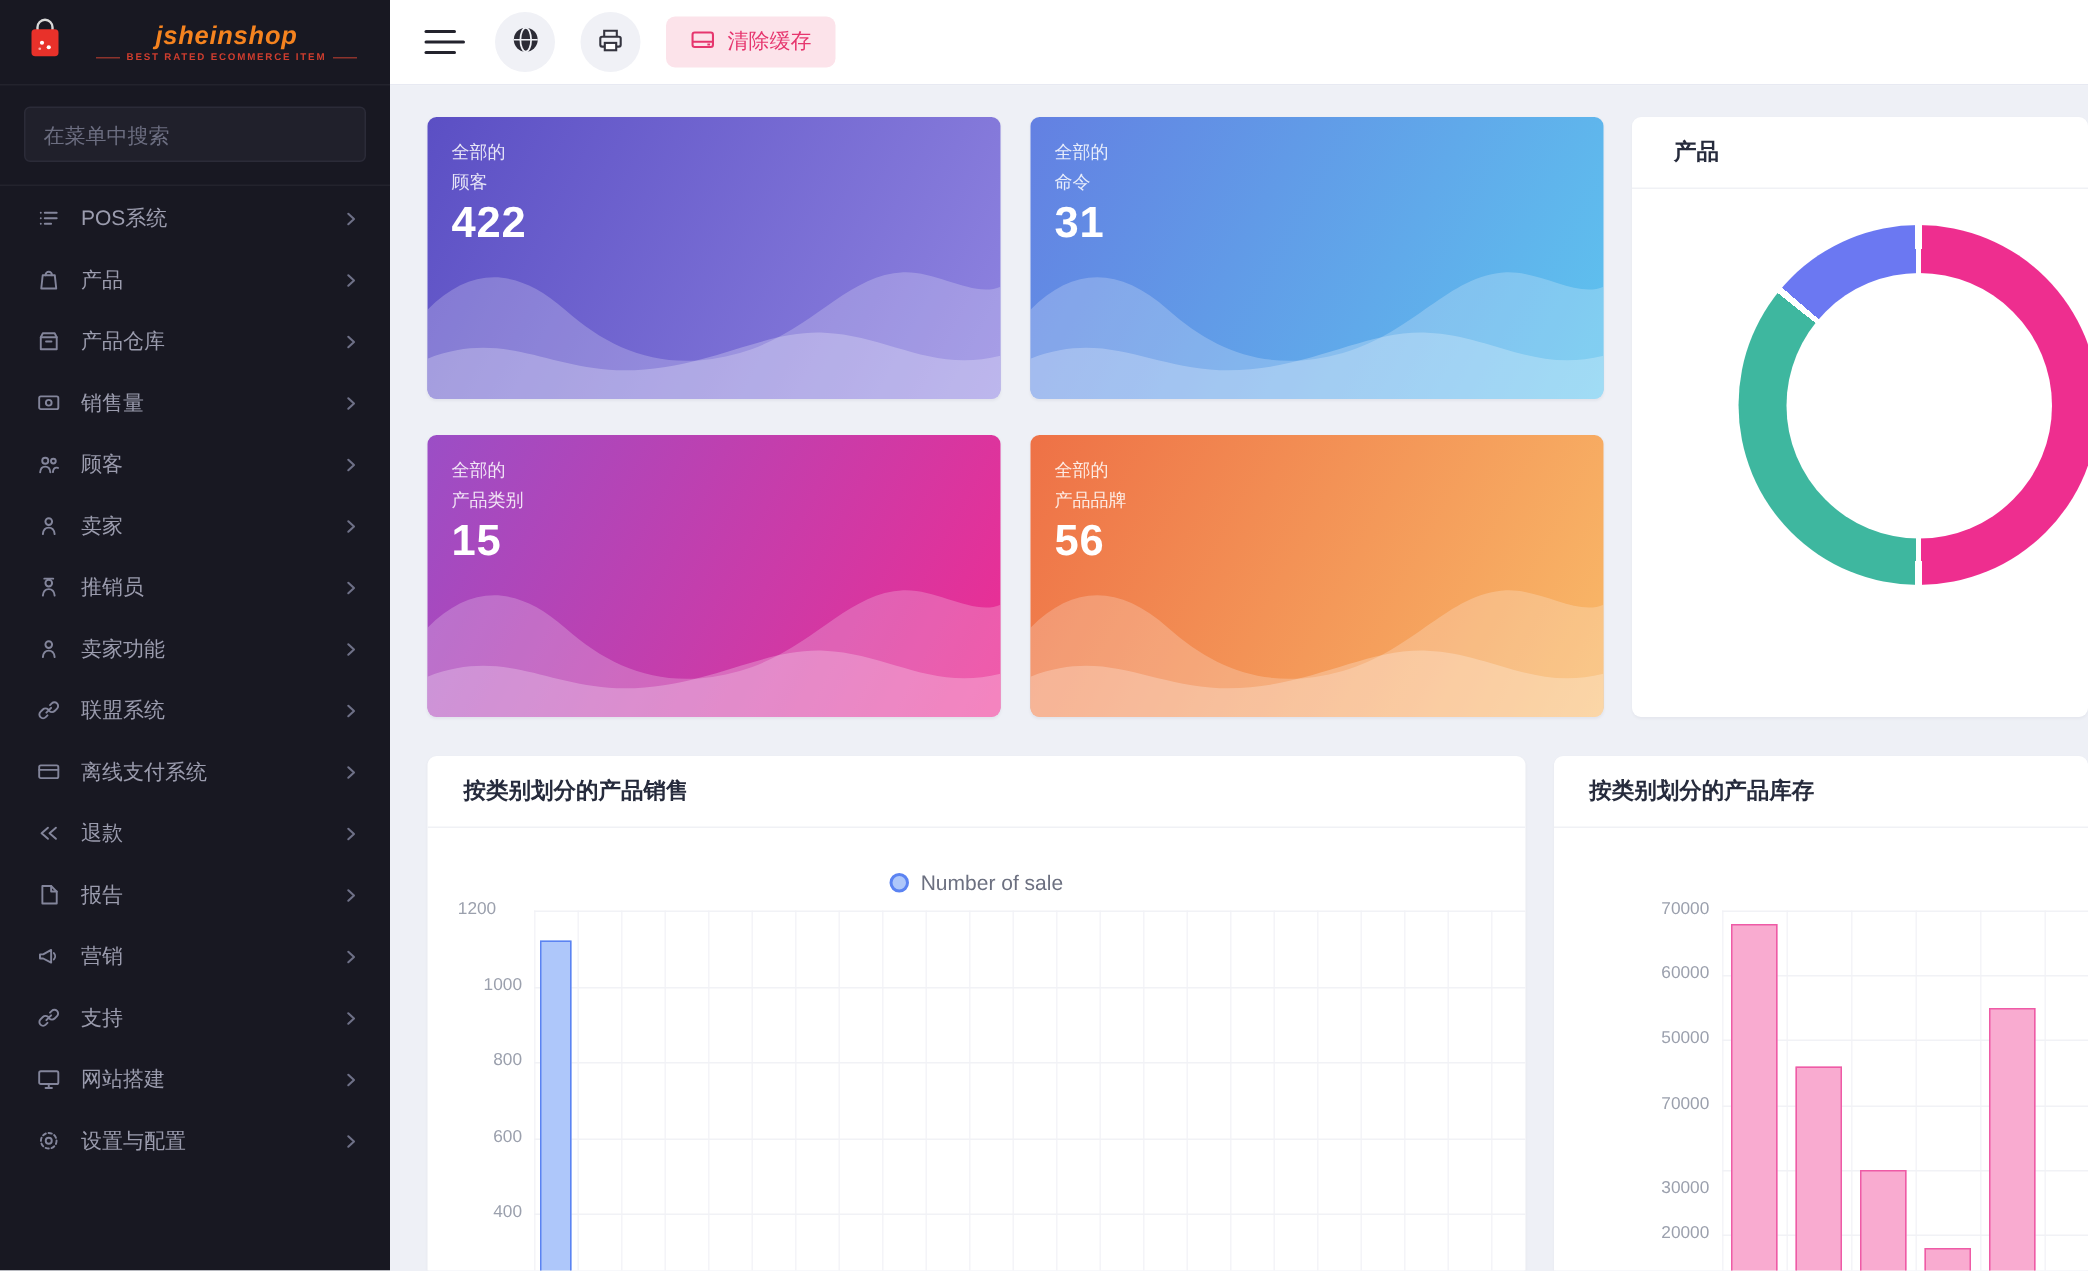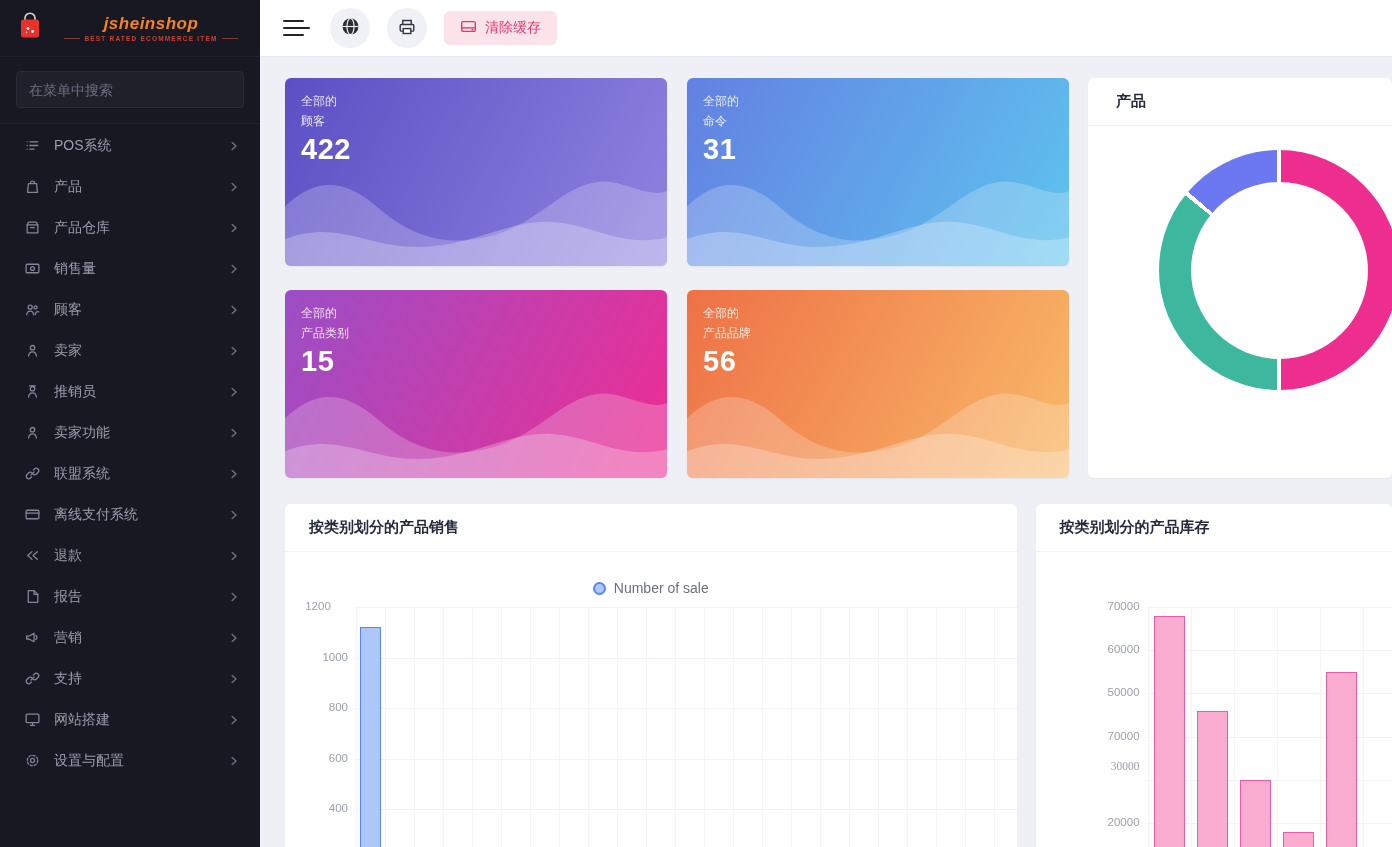--- a/index.html
+++ b/index.html
@@ -486,21 +486,21 @@
               <div class="vline" style="left: 215px;"></div>
               <div class="hline" style="top: 0px;"></div>
               <div class="ytick" data-interactable="false" style="left: -68px; top: -7px;">70000</div>
               <div class="hline" style="top: 43.2px;"></div>
               <div class="ytick" data-interactable="false" style="left: -68px; top: 36.2px;">60000</div>
               <div class="hline" style="top: 86.4px;"></div>
               <div class="ytick" data-interactable="false" style="left: -68px; top: 79.4px;">50000</div>
               <div class="hline" style="top: 129.6px;"></div>
               <div class="ytick" data-interactable="false" style="left: -68px; top: 122.6px;">70000</div>
               <div class="hline" style="top: 172.8px;"></div>
-              <div class="ytick" data-interactable="false" style="left: -68px; top: 153px; font-family: Liberation Serif, serif;">30000</div>
+              <div class="ytick" data-interactable="false" style="left: -68px; top: 179px;">30000</div>
               <div class="hline" style="top: 216px;"></div>
               <div class="ytick" data-interactable="false" style="left: -68px; top: 209px;">20000</div>
               <div class="bar" data-interactable="false" style="left: 6px; width: 31px; height: 293.76px; background: rgb(249, 171, 208); border-color: rgb(238, 91, 166);"></div>
               <div class="bar" data-interactable="false" style="left: 49px; width: 31px; height: 198.72px; background: rgb(249, 171, 208); border-color: rgb(238, 91, 166);"></div>
               <div class="bar" data-interactable="false" style="left: 92px; width: 31px; height: 129.6px; background: rgb(249, 171, 208); border-color: rgb(238, 91, 166);"></div>
               <div class="bar" data-interactable="false" style="left: 135px; width: 31px; height: 77.76px; background: rgb(249, 171, 208); border-color: rgb(238, 91, 166);"></div>
               <div class="bar" data-interactable="false" style="left: 178px; width: 31px; height: 237.6px; background: rgb(249, 171, 208); border-color: rgb(238, 91, 166);"></div>
             </div>
           </div>
       </section>

